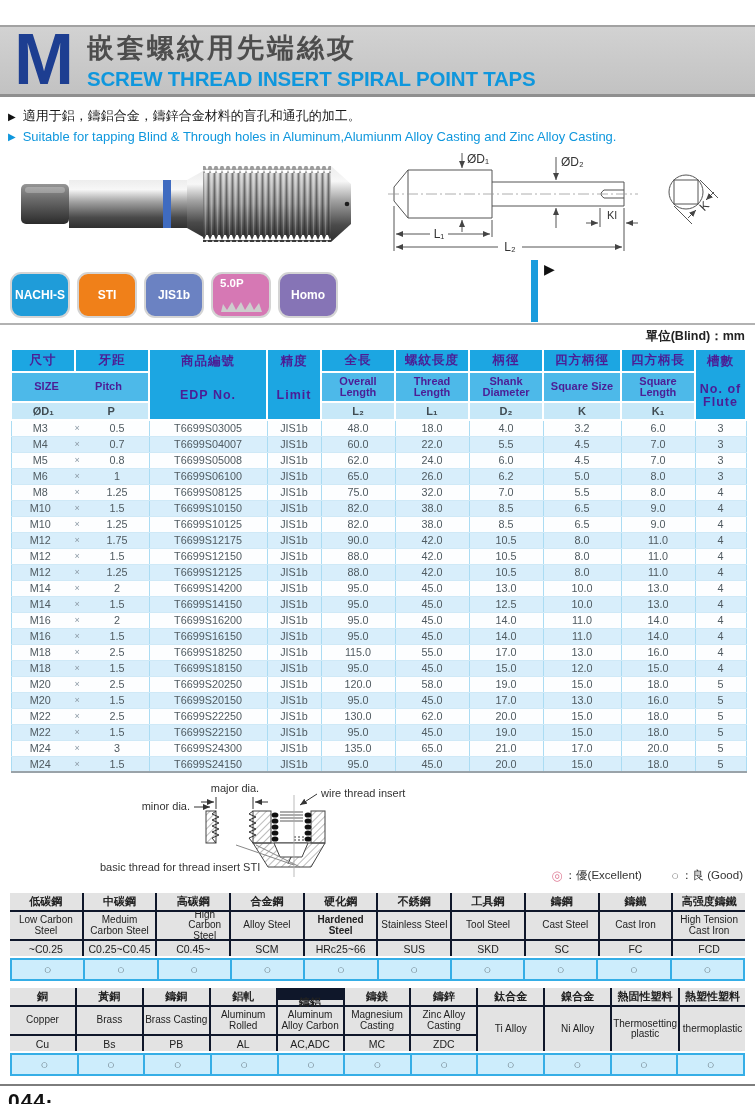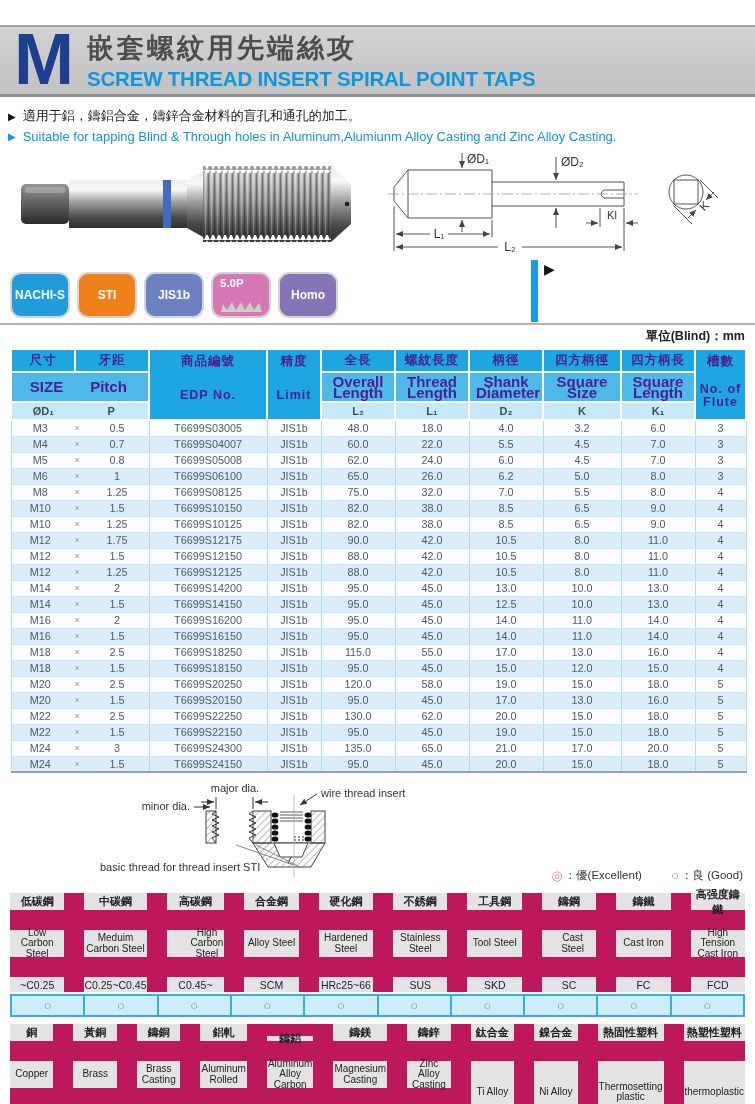--- a/index.html
+++ b/index.html
@@ -28,21 +28,21 @@
 .badge svg{position:absolute;bottom:4px;left:8px}
 .vbar{position:absolute;left:531px;top:0;width:7px;height:62px;background:#199cdd}
 .tri{position:absolute;left:544px;top:1px;font-size:14px;color:#111}
 .sep{border:none;border-top:2px solid #b2b2b2;margin-top:1px}
 
 .unit{text-align:right;padding-right:10px;font-size:12.5px;color:#222;margin:3px 0 3px;font-weight:bold}
 
 table.spec{width:735px;margin-left:10px;border-collapse:collapse;table-layout:fixed}
 table.spec th{border:2px solid #fff;color:#4c1d95;font-weight:bold;text-align:center;vertical-align:middle;padding:0}
 tr.hzh th{background:#1ca6e2;font-size:12.5px;height:22px;letter-spacing:1px}
-tr.hen th{background:#4db9e9;font-size:15px;line-height:11.5px;height:30px;padding:0 6px}
+tr.hen th{background:#4db9e9;font-size:11px;line-height:11.5px;height:30px;padding:0 6px}
 tr.hsym th{background:#c7e8f8;color:#3f4b52;font-size:11px;height:17px}
 th.big{background:#1ca6e2;padding:0}
 th.big .bzh{height:22px;display:flex;align-items:center;justify-content:center;font-size:12.5px;letter-spacing:1px}
 th.big .ben{height:47px;display:flex;align-items:center;justify-content:center;font-size:12.5px;line-height:13px;padding:0 3px}
 .enband,.symband{padding:0}
 .enband span,.symband span{display:inline-block}
 .enband .s1{width:46%}.enband .s2{width:54%}
 .symband .s1{width:46%}.symband .s2{width:54%}
 thead{border-bottom:2px solid #9aa3a9}
 table.spec td{height:16px;font-size:10.8px;color:#4f5a60;text-align:center;border-left:1px solid #abdcf3;border-right:1px solid #abdcf3;border-bottom:1px solid #cfe9f7;padding:0}
@@ -56,21 +56,21 @@
 .pt{flex:1;text-align:center}
 
 .insdia{position:relative;height:104px;margin-top:8px}
 .insdia svg{position:absolute;left:98px;top:0}
 .legend{position:absolute;right:12px;bottom:2px;font-size:11.5px;color:#333}
 .legend .lg{margin-left:26px}
 .sym{font-size:13px;margin-right:2px;vertical-align:-1px}
 .sym.exc{color:#e0849c}
 .sym.good{color:#7a7a7a}
 
-.mgrid{display:grid;gap:20px;background:#be185d;width:735px;margin-left:10px}
+.mgrid{display:grid;gap:2px;background:#0f172a;width:735px;margin-left:10px}
 .mg10{grid-template-columns:repeat(10,1fr);grid-template-rows:17px 27px 15px}
 .mg11{grid-template-columns:repeat(11,1fr);grid-template-rows:17px 27px 15px}
 .mgrid div{background:#e3e3e3;display:flex;align-items:center;justify-content:center;text-align:center;color:#222}
 .mzh{font-weight:bold;font-size:11px}
 .men{font-size:10px;line-height:10.5px;padding:0 1px}
 .mspec{font-size:10.5px}
 .rstrip{display:grid;gap:2px;background:#35aee6;border:2px solid #35aee6;width:735px;margin:2px 0 0 10px;height:23px}
 .rs10{grid-template-columns:repeat(10,1fr)}
 .rs11{grid-template-columns:repeat(11,1fr)}
 .rcell{background:#cdedfc;display:flex;align-items:center;justify-content:center;font-size:13px;color:#6a7a84}
@@ -738,21 +738,21 @@
       <div class="mzh" style="grid-area: 1 / 5;">硬化鋼</div>
       <div class="mzh" style="grid-area: 1 / 6;">不銹鋼</div>
       <div class="mzh" style="grid-area: 1 / 7;">工具鋼</div>
       <div class="mzh" style="grid-area: 1 / 8;">鑄鋼</div>
       <div class="mzh" style="grid-area: 1 / 9;">鑄鐵</div>
       <div class="mzh" style="grid-area: 1 / 10;">高强度鑄鐵</div>
       <div class="men" style="grid-area: 2 / 1;">Low Carbon Steel</div>
       <div class="men" style="grid-area: 2 / 2;">Meduim Carbon Steel</div>
       <div class="men" style="grid-area: 2 / 3; padding-left: 24px;">High Carbon Steel</div>
       <div class="men" style="grid-area: 2 / 4;">Alloy Steel</div>
-      <div class="men" style="grid-area: 2 / 5;">Hardened Steel</div>
+      <div class="men" style="grid-area: 2 / 5; font-weight: bold;">Hardened Steel</div>
       <div class="men" style="grid-area: 2 / 6;">Stainless Steel</div>
       <div class="men" style="grid-area: 2 / 7;">Tool Steel</div>
       <div class="men" style="grid-area: 2 / 8; padding-left: 8px;">Cast Steel</div>
       <div class="men" style="grid-area: 2 / 9;">Cast Iron</div>
       <div class="men" style="grid-area: 2 / 10;">High Tension Cast Iron</div>
       <div class="mspec" style="grid-area: 3 / 1;">~C0.25</div>
       <div class="mspec" style="grid-area: 3 / 2;">C0.25~C0.45</div>
       <div class="mspec" style="grid-area: 3 / 3;">C0.45~</div>
       <div class="mspec" style="grid-area: 3 / 4;">SCM</div>
       <div class="mspec" style="grid-area: 3 / 5;">HRc25~66</div>

